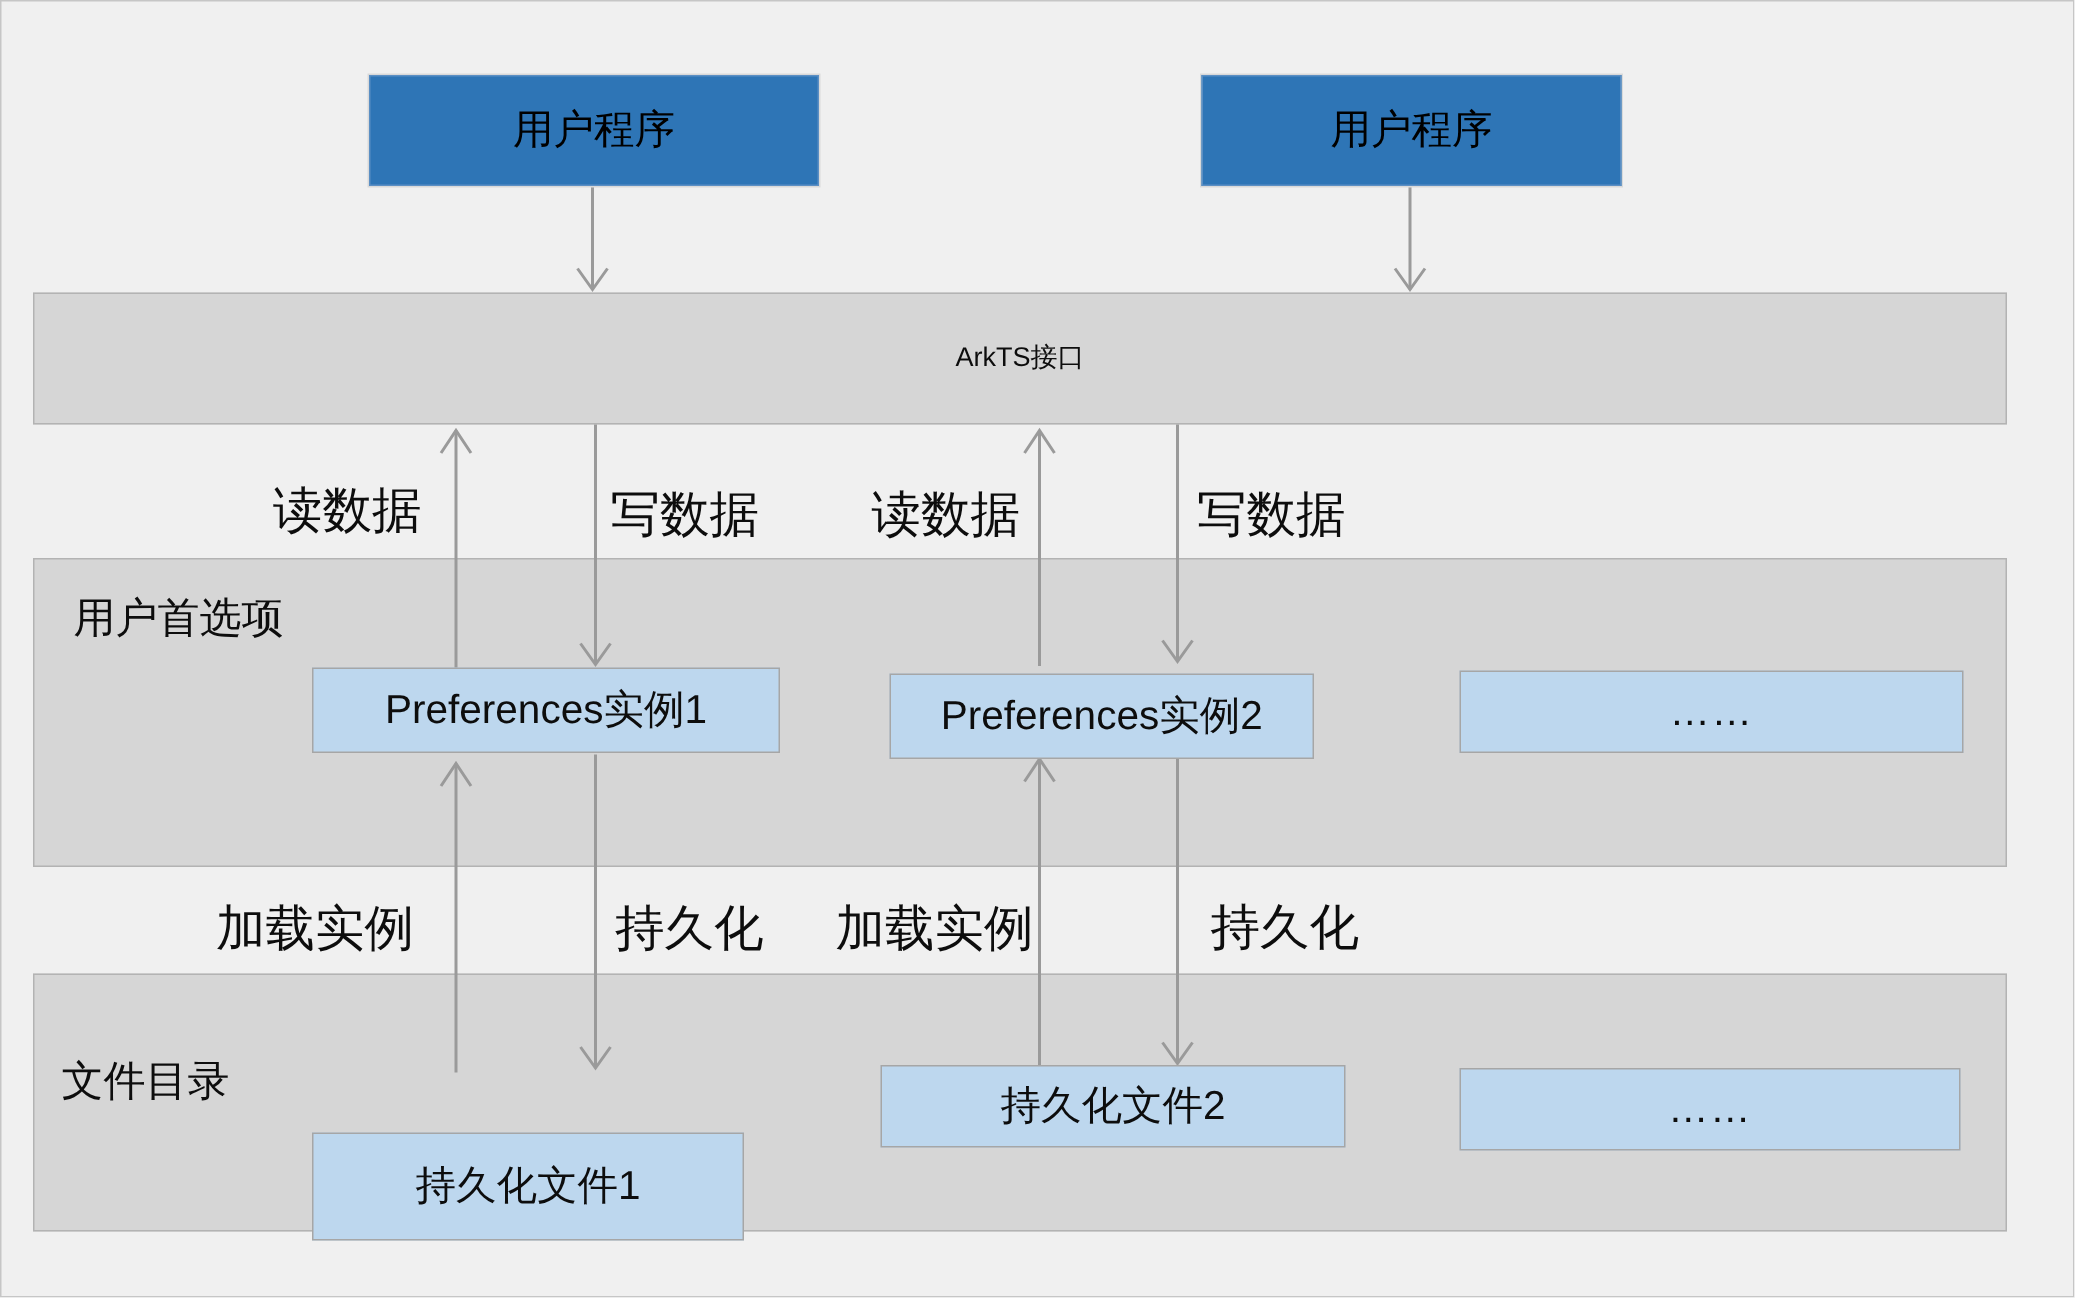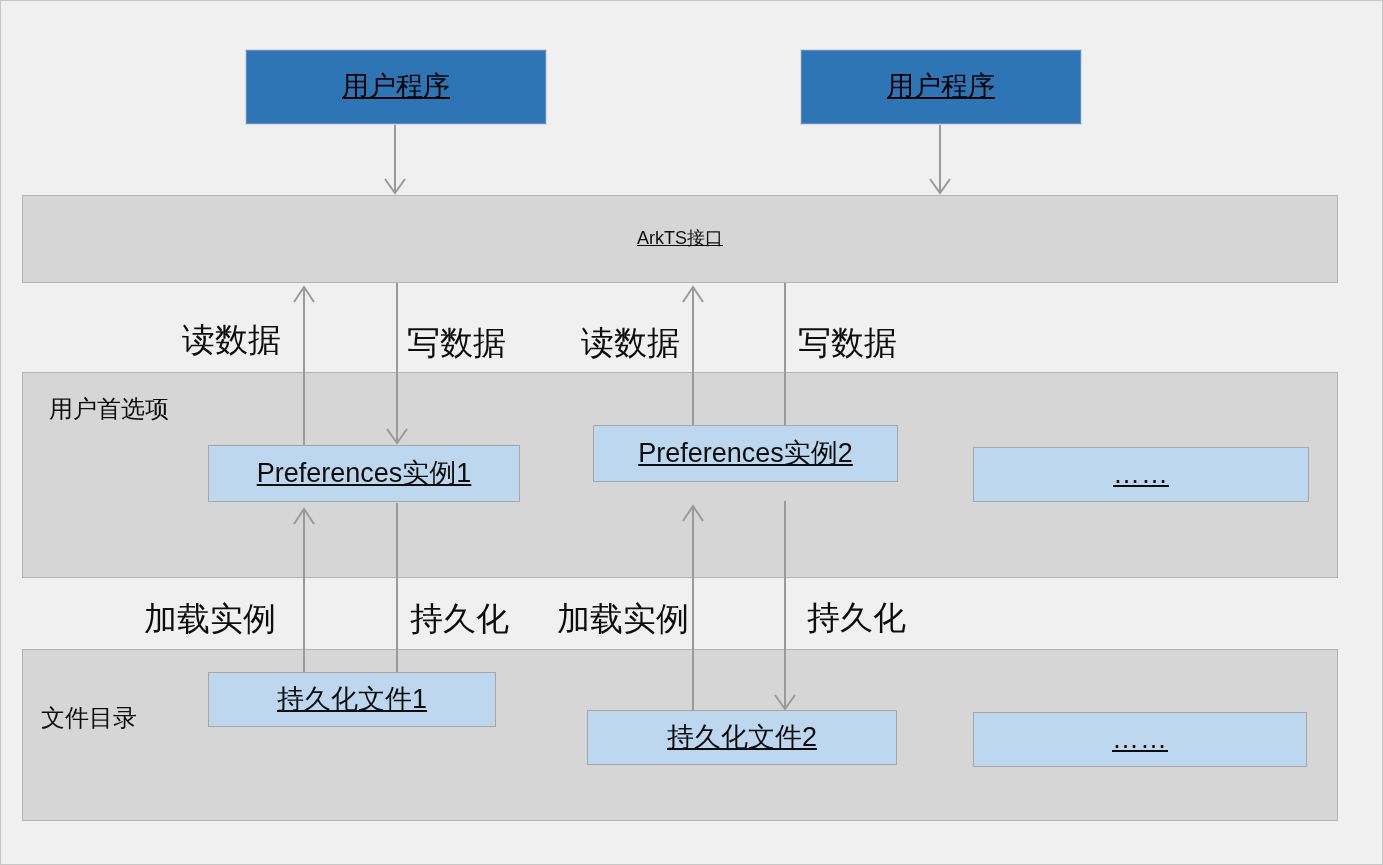--- a/index.html
+++ b/index.html
@@ -26,21 +26,20 @@
   .node {
     position: absolute;
     box-sizing: border-box;
     display: flex;
     align-items: center;
     justify-content: center;
     text-align: center;
     color: #0d0d0d;
     line-height: 1.1;
     z-index: 3;
-    text-decoration: underline;
   }
 
   .node-blue {
     background: #2e75b6;
     border: 1px solid #5b8fc4;
     box-shadow: 0 0 0 1px #d9d9d9;
     color: #000000;
     font-size: 27px;
   }
 
@@ -53,21 +52,21 @@
   .band {
     position: absolute;
     box-sizing: border-box;
     background: #d6d6d6;
     border: 1px solid #b3b3b3;
     z-index: 1;
   }
 
   .band-title {
     position: absolute;
-    font-size: 24px;
+    font-size: 28px;
     color: #0d0d0d;
     z-index: 4;
     white-space: nowrap;
   }
 
   .arrow-label {
     position: absolute;
     font-size: 33px;
     color: #0d0d0d;
     z-index: 5;
@@ -168,31 +167,31 @@
   <div class="arrow-label" style="left:181px; top:317px;">读数据</div>
   <div class="arrow-label" style="left:406px; top:320px;">写数据</div>
   <div class="arrow-label" style="left:580px; top:320px;">读数据</div>
   <div class="arrow-label" style="left:797px; top:320px;">写数据</div>
 
   <div class="band" style="left:21px; top:371px; width:1316px; height:206px;"></div>
   <div class="band-title" style="left:48px; top:392px;">用户首选项</div>
 
   <div class="node node-lightblue" style="left:207px; top:444px; width:312px; height:57px;">Preferences实例1</div>
 
-  <div class="node node-lightblue" style="left:592px; top:424px; width:305px; height:57px;">Preferences实例2</div>
+  <div class="node node-lightblue" style="left:592px; top:448px; width:283px; height:57px;">Preferences实例2</div>
 
   <div class="node node-lightblue dots" style="left:972px; top:446px; width:336px; height:55px;">……</div>
 
   <div class="arrow-label" style="left:143px; top:596px;">加载实例</div>
   <div class="arrow-label" style="left:409px; top:596px;">持久化</div>
   <div class="arrow-label" style="left:556px; top:596px;">加载实例</div>
   <div class="arrow-label" style="left:806px; top:595px;">持久化</div>
 
   <div class="band" style="left:21px; top:648px; width:1316px; height:172px;"></div>
   <div class="band-title" style="left:40px; top:669px;margin-top:32px;">文件目录</div>
 
-  <div class="node node-lightblue" style="left:207px; top:671px; width:288px; height:55px;">持久化文件1</div>
+  <div class="node node-lightblue" style="left:207px; top:754px; width:288px; height:72px;">持久化文件1</div>
 
   <div class="node node-lightblue" style="left:586px; top:709px; width:310px; height:55px;">持久化文件2</div>
 
   <div class="node node-lightblue dots" style="left:972px; top:711px; width:334px; height:55px;">……</div>
 
 </div>
 
 </body></html>

